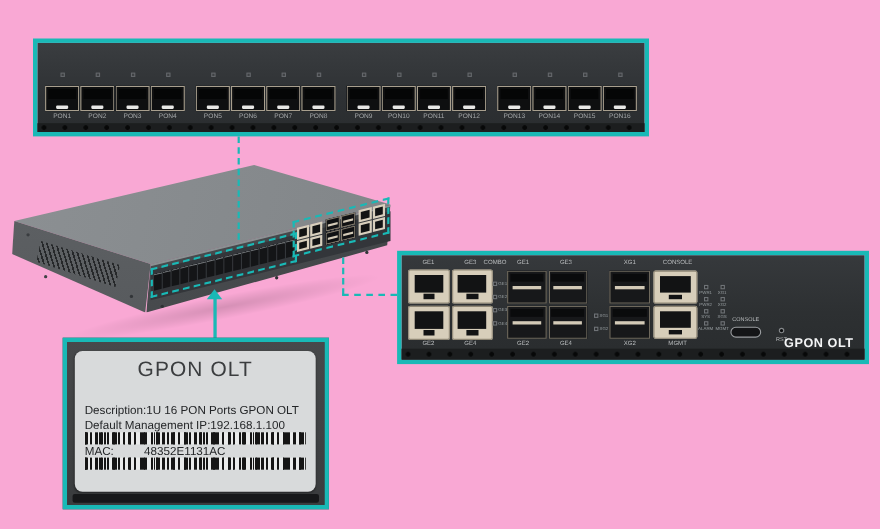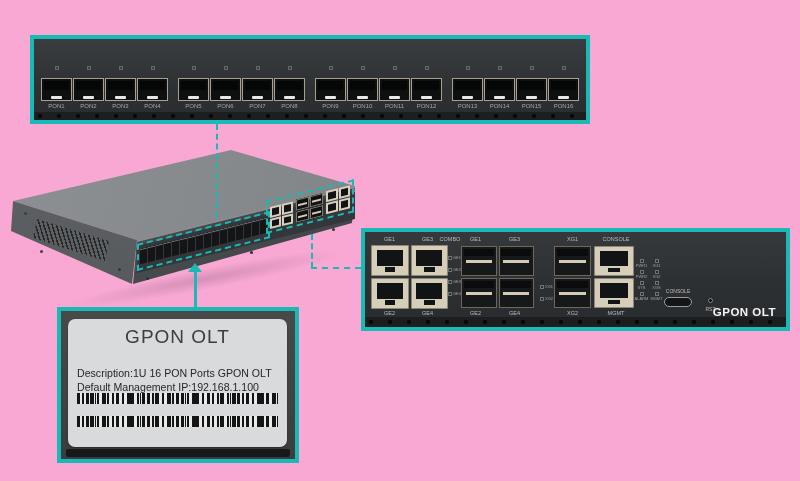--- a/index.html
+++ b/index.html
@@ -383,18 +383,21 @@
     <div class="lip"></div>
   </section>
 
   <section id="label-box">
     <div class="plate">
       <div class="sticker">
         <div class="s-title">GPON OLT</div>
         <div class="s-line s-desc">Description:1U 16 PON Ports GPON OLT</div>
         <div class="s-line s-ip">Default Management IP:192.168.1.100</div>
         <div class="barcode b1"></div>
+        <div class="s-line s-mac">
+          <span class="s-key">MAC:</span><span>48352E1131AC</span>
+        </div>
         <div class="barcode b2"></div>
       </div>
     </div>
   </section>
 
 </div>
 
 </body></html>

